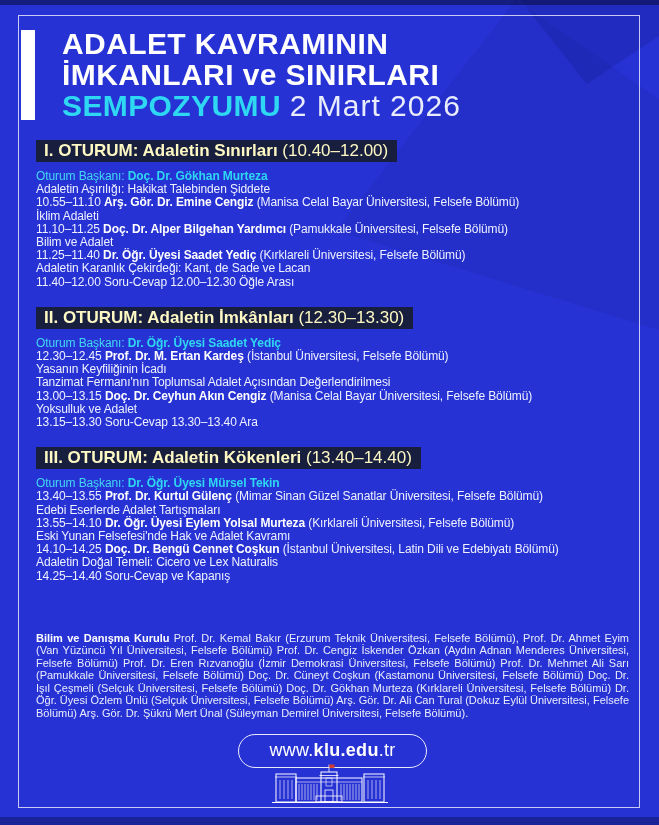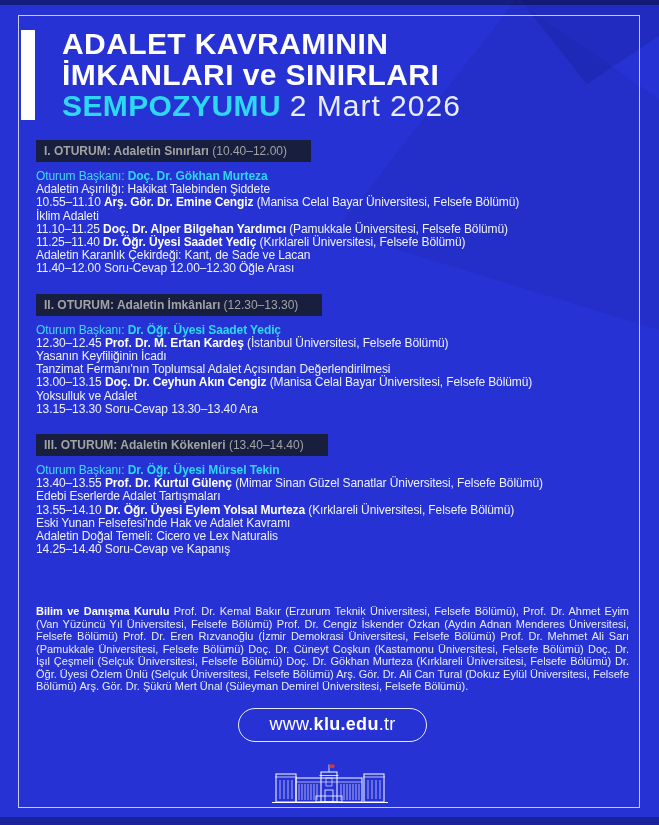--- a/index.html
+++ b/index.html
@@ -47,23 +47,23 @@
   .title-block { margin-left:26px; }
   .title-line {
     font-size:30px; line-height:31px; font-weight:800;
     color:#ffffff; letter-spacing:0.4px; white-space:nowrap;
   }
   .title-accent { color:#2ed7f2; }
   .title-date { font-weight:300; color:#e8ecfb; letter-spacing:1px; }
 
   .session-badge {
     display:inline-block;
-    background:#171e3e; color:#a3a3a3;
-    font-size:12px; line-height:14px; font-weight:700;
-    padding:4px 24px 4px 8px;
+    background:#171e3e; color:#fef9c3;
+    font-size:17px; line-height:14px; font-weight:700;
+    padding:4px 9px 4px 8px;
     margin:18px 0 8px 0;
   }
   .session-badge.first { margin-top:19px; }
   .badge-time { font-weight:400; }
 
   .line {
     font-size:12px; line-height:13.2px;
     color:#eef1ff; letter-spacing:-0.1px;
     white-space:nowrap;
   }
@@ -111,20 +111,21 @@
     <div class="title-line"><span class="title-accent">SEMPOZYUMU</span> <span class="title-date">2 Mart 2026</span></div>
   </div>
 
   <div>
     <div class="session-badge first"><span>I. OTURUM: Adaletin Sınırları</span> <span class="badge-time">(10.40–12.00)</span></div>
     <div class="line chair-line"><span>Oturum Başkanı:</span> <b>Doç. Dr. Gökhan Murteza</b></div>
     <div class="line">Adaletin Aşırılığı: Hakikat Talebinden Şiddete</div>
     <div class="line"><span>10.55–11.10</span> <b>Arş. Gör. Dr. Emine Cengiz</b> <span>(Manisa Celal Bayar Üniversitesi, Felsefe Bölümü)</span></div>
     <div class="line">İklim Adaleti</div>
     <div class="line"><span>11.10–11.25</span> <b>Doç. Dr. Alper Bilgehan Yardımcı</b> <span>(Pamukkale Üniversitesi, Felsefe Bölümü)</span></div>
+    <div class="line">Bilim ve Adalet</div>
     <div class="line"><span>11.25–11.40</span> <b>Dr. Öğr. Üyesi Saadet Yediç</b> <span>(Kırklareli Üniversitesi, Felsefe Bölümü)</span></div>
     <div class="line">Adaletin Karanlık Çekirdeği: Kant, de Sade ve Lacan</div>
     <div class="line">11.40–12.00 Soru-Cevap 12.00–12.30 Öğle Arası</div>
   </div>
 
   <div>
     <div class="session-badge"><span>II. OTURUM: Adaletin İmkânları</span> <span class="badge-time">(12.30–13.30)</span></div>
     <div class="line chair-line"><span>Oturum Başkanı:</span> <b>Dr. Öğr. Üyesi Saadet Yediç</b></div>
     <div class="line"><span>12.30–12.45</span> <b>Prof. Dr. M. Ertan Kardeş</b> <span>(İstanbul Üniversitesi, Felsefe Bölümü)</span></div>
     <div class="line">Yasanın Keyfiliğinin İcadı</div>
@@ -134,20 +135,21 @@
     <div class="line">13.15–13.30 Soru-Cevap 13.30–13.40 Ara</div>
   </div>
 
   <div>
     <div class="session-badge"><span>III. OTURUM: Adaletin Kökenleri</span> <span class="badge-time">(13.40–14.40)</span></div>
     <div class="line chair-line"><span>Oturum Başkanı:</span> <b>Dr. Öğr. Üyesi Mürsel Tekin</b></div>
     <div class="line"><span>13.40–13.55</span> <b>Prof. Dr. Kurtul Gülenç</b> <span>(Mimar Sinan Güzel Sanatlar Üniversitesi, Felsefe Bölümü)</span></div>
     <div class="line">Edebi Eserlerde Adalet Tartışmaları</div>
     <div class="line"><span>13.55–14.10</span> <b>Dr. Öğr. Üyesi Eylem Yolsal Murteza</b> <span>(Kırklareli Üniversitesi, Felsefe Bölümü)</span></div>
     <div class="line">Eski Yunan Felsefesi'nde Hak ve Adalet Kavramı</div>
+    <div class="line"><span>14.10–14.25</span> <b>Doç. Dr. Bengü Cennet Coşkun</b> <span>(İstanbul Üniversitesi, Latin Dili ve Edebiyatı Bölümü)</span></div>
     <div class="line">Adaletin Doğal Temeli: Cicero ve Lex Naturalis</div>
     <div class="line">14.25–14.40 Soru-Cevap ve Kapanış</div>
   </div>
 
   <p class="committee"><b>Bilim ve Danışma Kurulu</b> <span>Prof. Dr. Kemal Bakır (Erzurum Teknik Üniversitesi, Felsefe Bölümü), Prof. Dr. Ahmet Eyim (Van Yüzüncü Yıl Üniversitesi, Felsefe Bölümü) Prof. Dr. Cengiz İskender Özkan (Aydın Adnan Menderes Üniversitesi, Felsefe Bölümü) Prof. Dr. Eren Rızvanoğlu (İzmir Demokrasi Üniversitesi, Felsefe Bölümü) Prof. Dr. Mehmet Ali Sarı (Pamukkale Üniversitesi, Felsefe Bölümü) Doç. Dr. Cüneyt Coşkun (Kastamonu Üniversitesi, Felsefe Bölümü) Doç. Dr. Işıl Çeşmeli (Selçuk Üniversitesi, Felsefe Bölümü) Doç. Dr. Gökhan Murteza (Kırklareli Üniversitesi, Felsefe Bölümü) Dr. Öğr. Üyesi Özlem Ünlü (Selçuk Üniversitesi, Felsefe Bölümü) Arş. Gör. Dr. Ali Can Tural (Dokuz Eylül Üniversitesi, Felsefe Bölümü) Arş. Gör. Dr. Şükrü Mert Ünal (Süleyman Demirel Üniversitesi, Felsefe Bölümü).</span></p>
 
   <div class="pill"><span>www.</span><b>klu.edu</b><span>.tr</span></div>
 
 </div>
 

